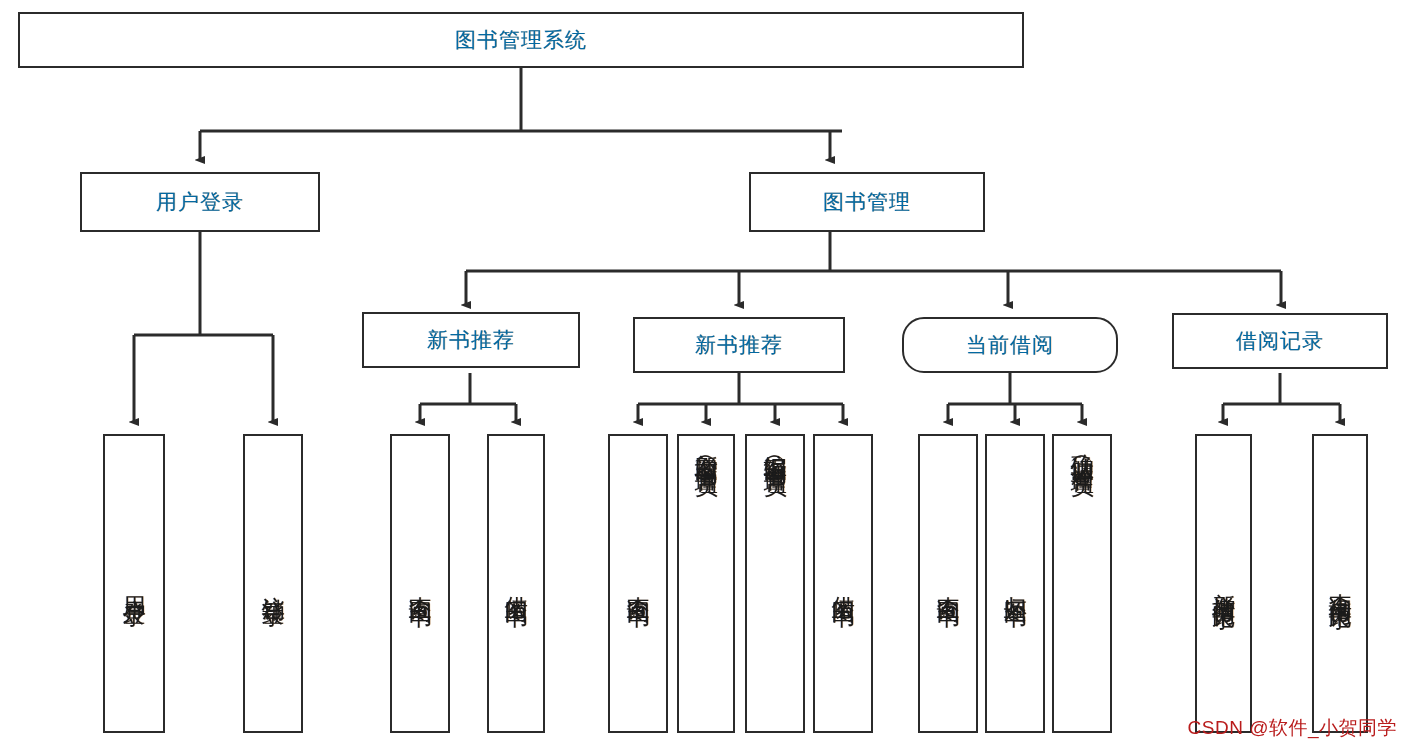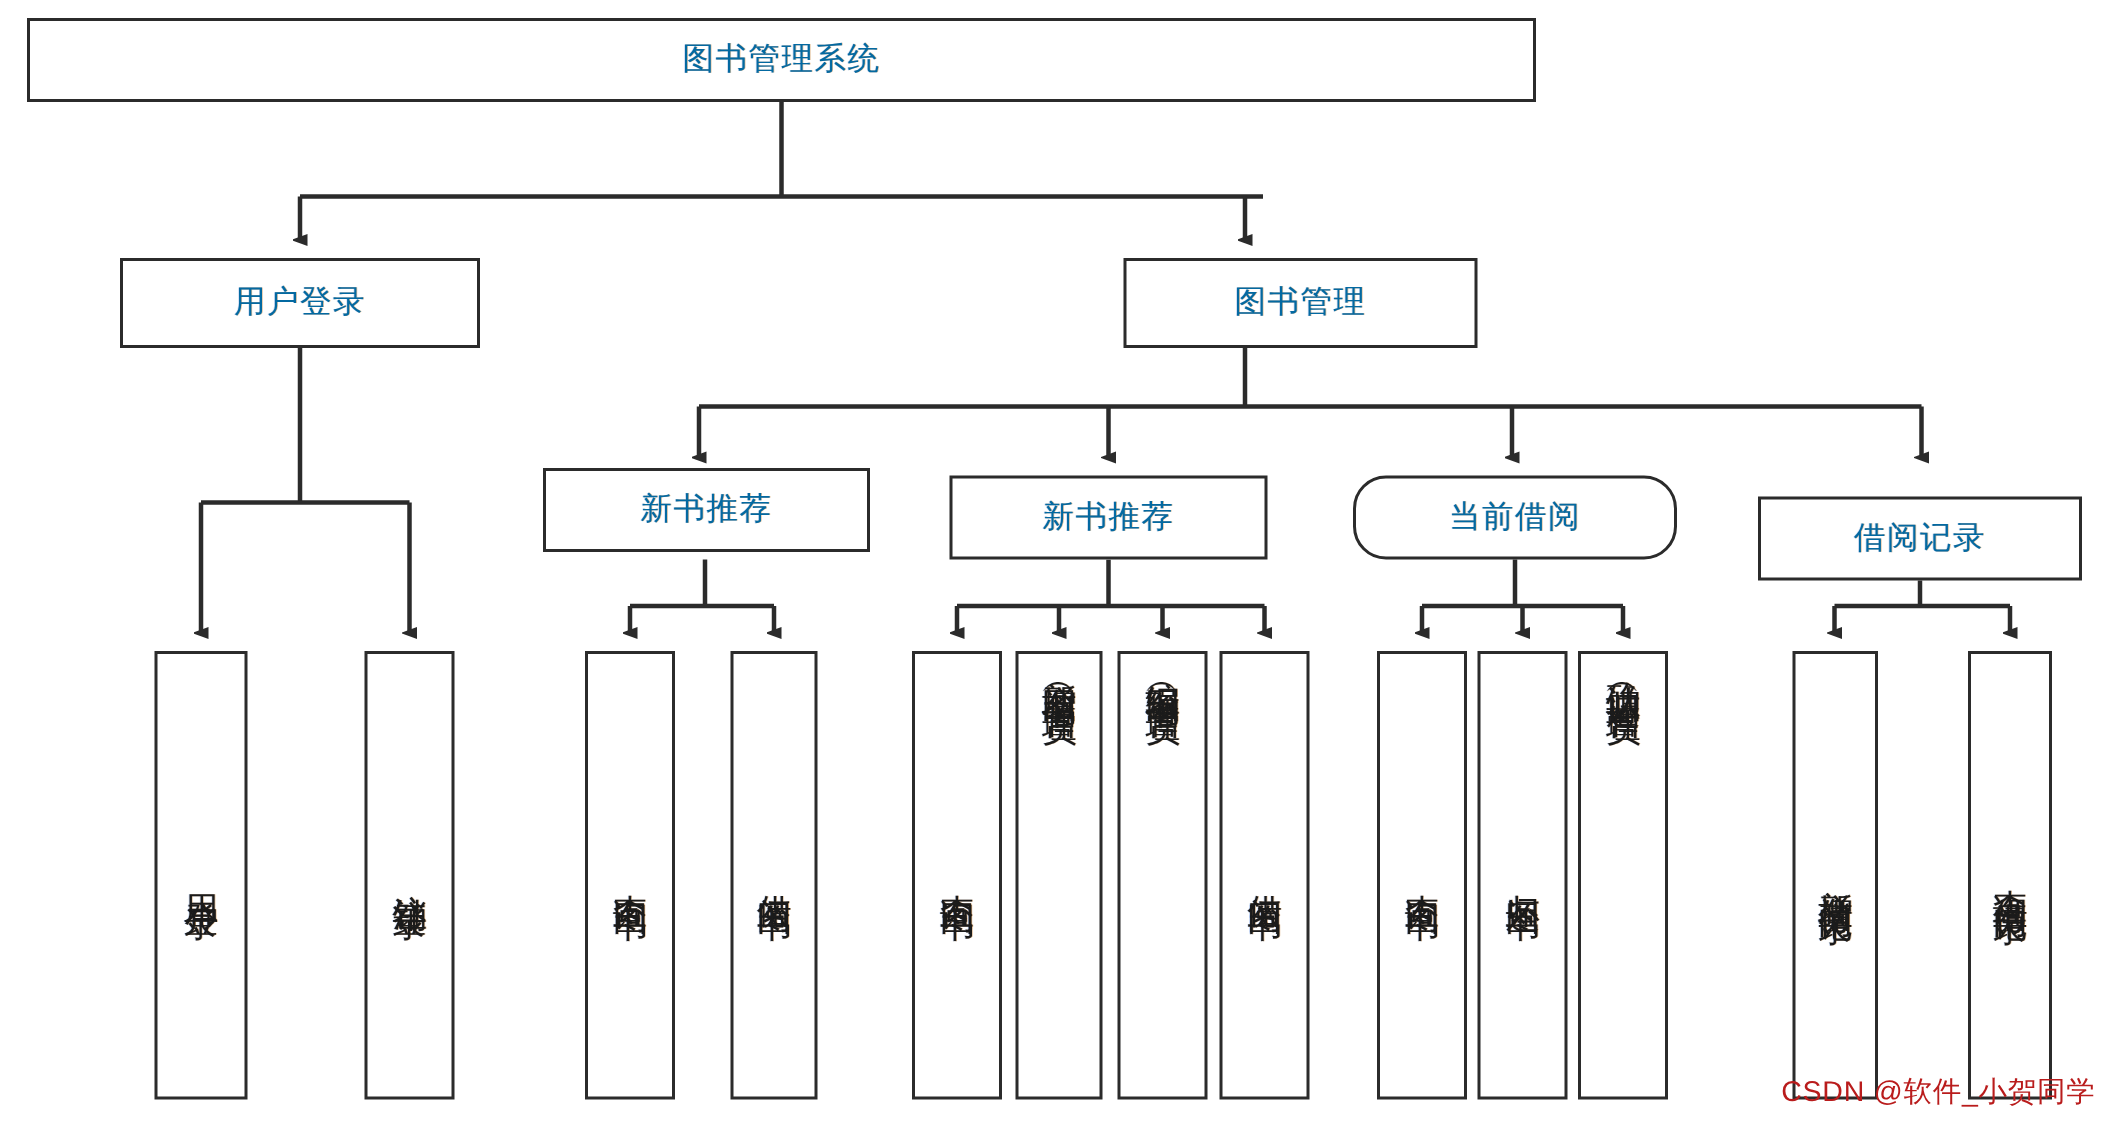--- a/index.html
+++ b/index.html
@@ -148,21 +148,21 @@
 
   <div class="node" style="left:362px;top:312px;width:218px;height:56px;">
     <span class="label">新书推荐</span>
   </div>
   <div class="node" style="left:633px;top:317px;width:212px;height:56px;">
     <span class="label">新书推荐</span>
   </div>
   <div class="node" style="left:902px;top:317px;width:216px;height:56px;border-radius:22px;">
     <span class="label">当前借阅</span>
   </div>
-  <div class="node" style="left:1172px;top:331px;width:216px;height:56px;">
+  <div class="node" style="left:1172px;top:313px;width:216px;height:56px;">
     <span class="label">借阅记录</span>
   </div>
 
   <div class="node leaf center-v" style="left:103px;top:434px;width:62px;height:299px;">
     <span class="vlabel">用户登录</span>
   </div>
   <div class="node leaf center-v" style="left:243px;top:434px;width:60px;height:299px;">
     <span class="vlabel">注销登录</span>
   </div>
   <div class="node leaf center-v" style="left:390px;top:434px;width:60px;height:299px;">

